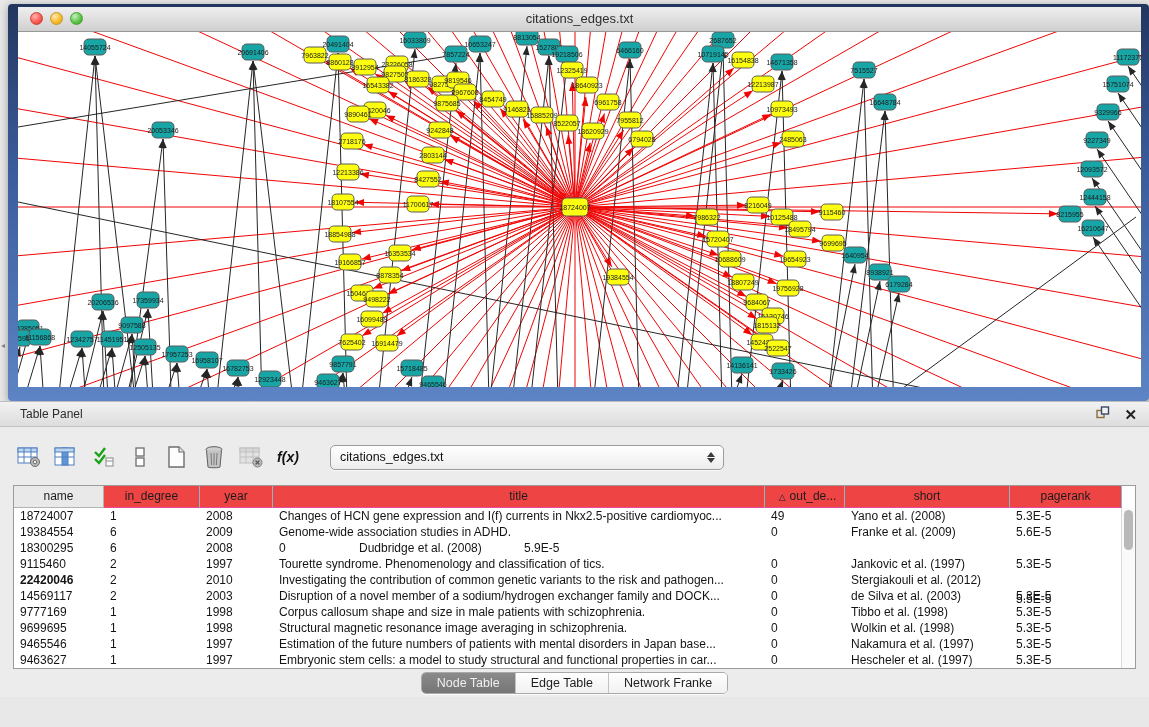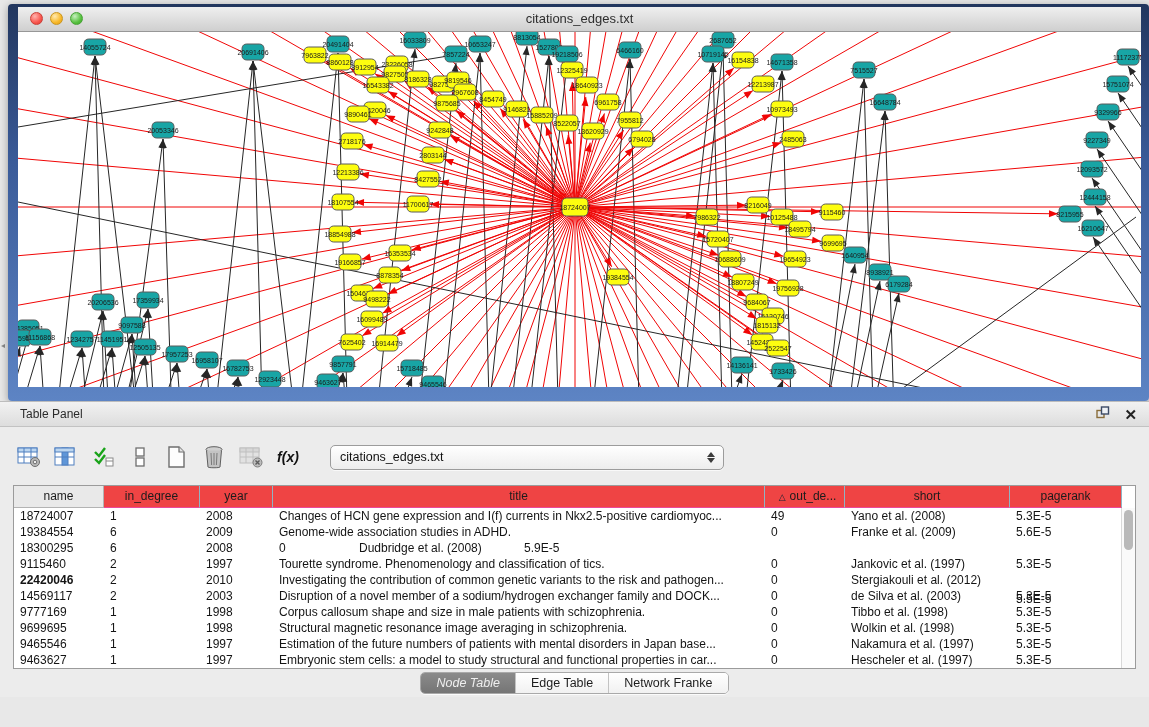--- a/index.html
+++ b/index.html
@@ -57,21 +57,21 @@
   .vscroll{position:absolute;right:0;top:22px;width:13px;height:160px;background:#fafafa;
     border-left:1px solid #d9d9d9;}
   .vthumb{position:absolute;left:1.5px;top:2px;width:9px;height:40px;border-radius:5px;background:#b9b9b9;}
 
   .tabsrow{position:absolute;left:0;top:271px;width:100%;display:flex;justify-content:center;}
   .seg{display:flex;border:1px solid #a9a9a9;border-radius:5px;overflow:hidden;height:20px;
     box-shadow:0 1px 0 rgba(255,255,255,.8);}
   .tab{padding:0 15px;line-height:20px;font-size:12.5px;color:#1d1d1d;
     background:linear-gradient(180deg,#ffffff,#f1f1f1);border-left:1px solid #c3c3c3;}
   .tab:first-child{border-left:none;}
-  .tab.selected{background:linear-gradient(180deg,#8b8b8b,#757575);color:#efefef;border-left:none;font-style:italic;}
+  .tab.selected{background:linear-gradient(180deg,#8b8b8b,#757575);color:#efefef;border-left:none;}
 
   
   .status-bar{position:absolute;left:0;top:697px;width:1149px;height:30px;
     background:linear-gradient(180deg,#ececec,#dcdcdc);border-top:1px solid #b8b8b8;}
   .status-bar .mem{position:absolute;right:34px;top:0;line-height:29px;font-size:11.5px;color:#1e1e1e;}
   .mem-dot{position:absolute;right:12px;top:8px;width:14px;height:14px;border-radius:50%;
     background:radial-gradient(circle at 35% 30%,#9ef09e,#3ec53e 60%,#2ea32e);border:1px solid #5a5a5a;box-sizing:border-box;}
   .split-toggle{position:absolute;left:1px;top:341px;font-size:8px;color:#8a8a8a;}
 </style>
 </head>

